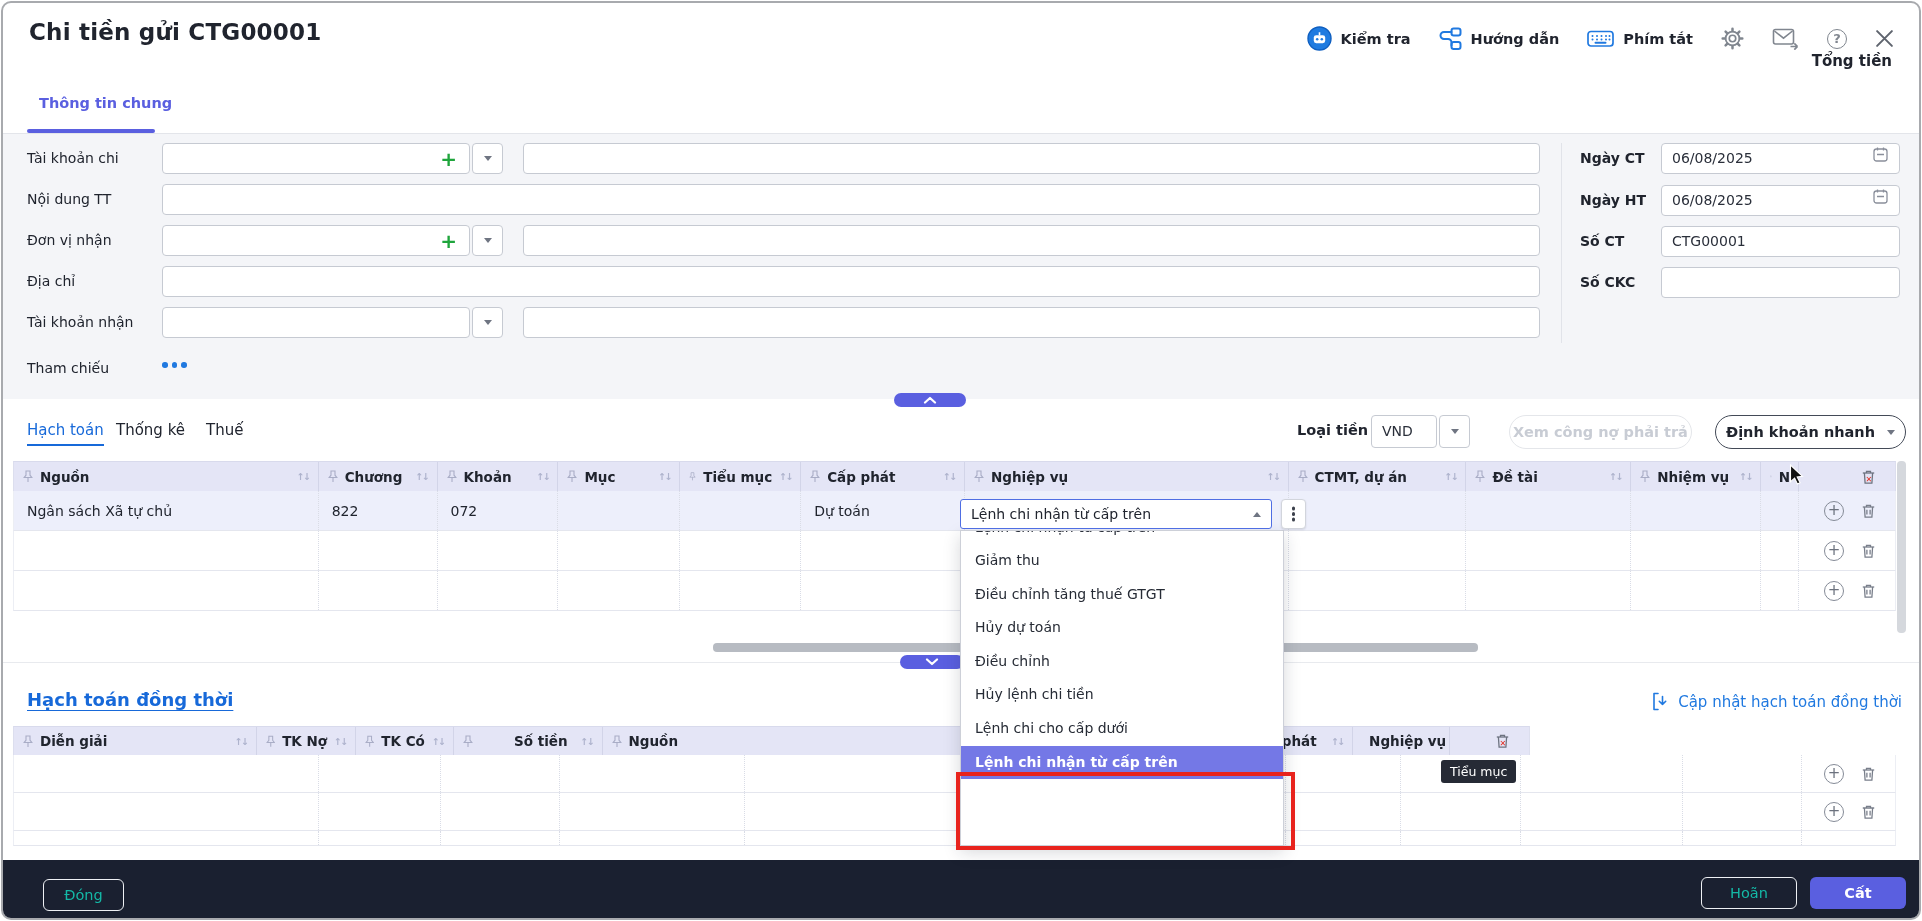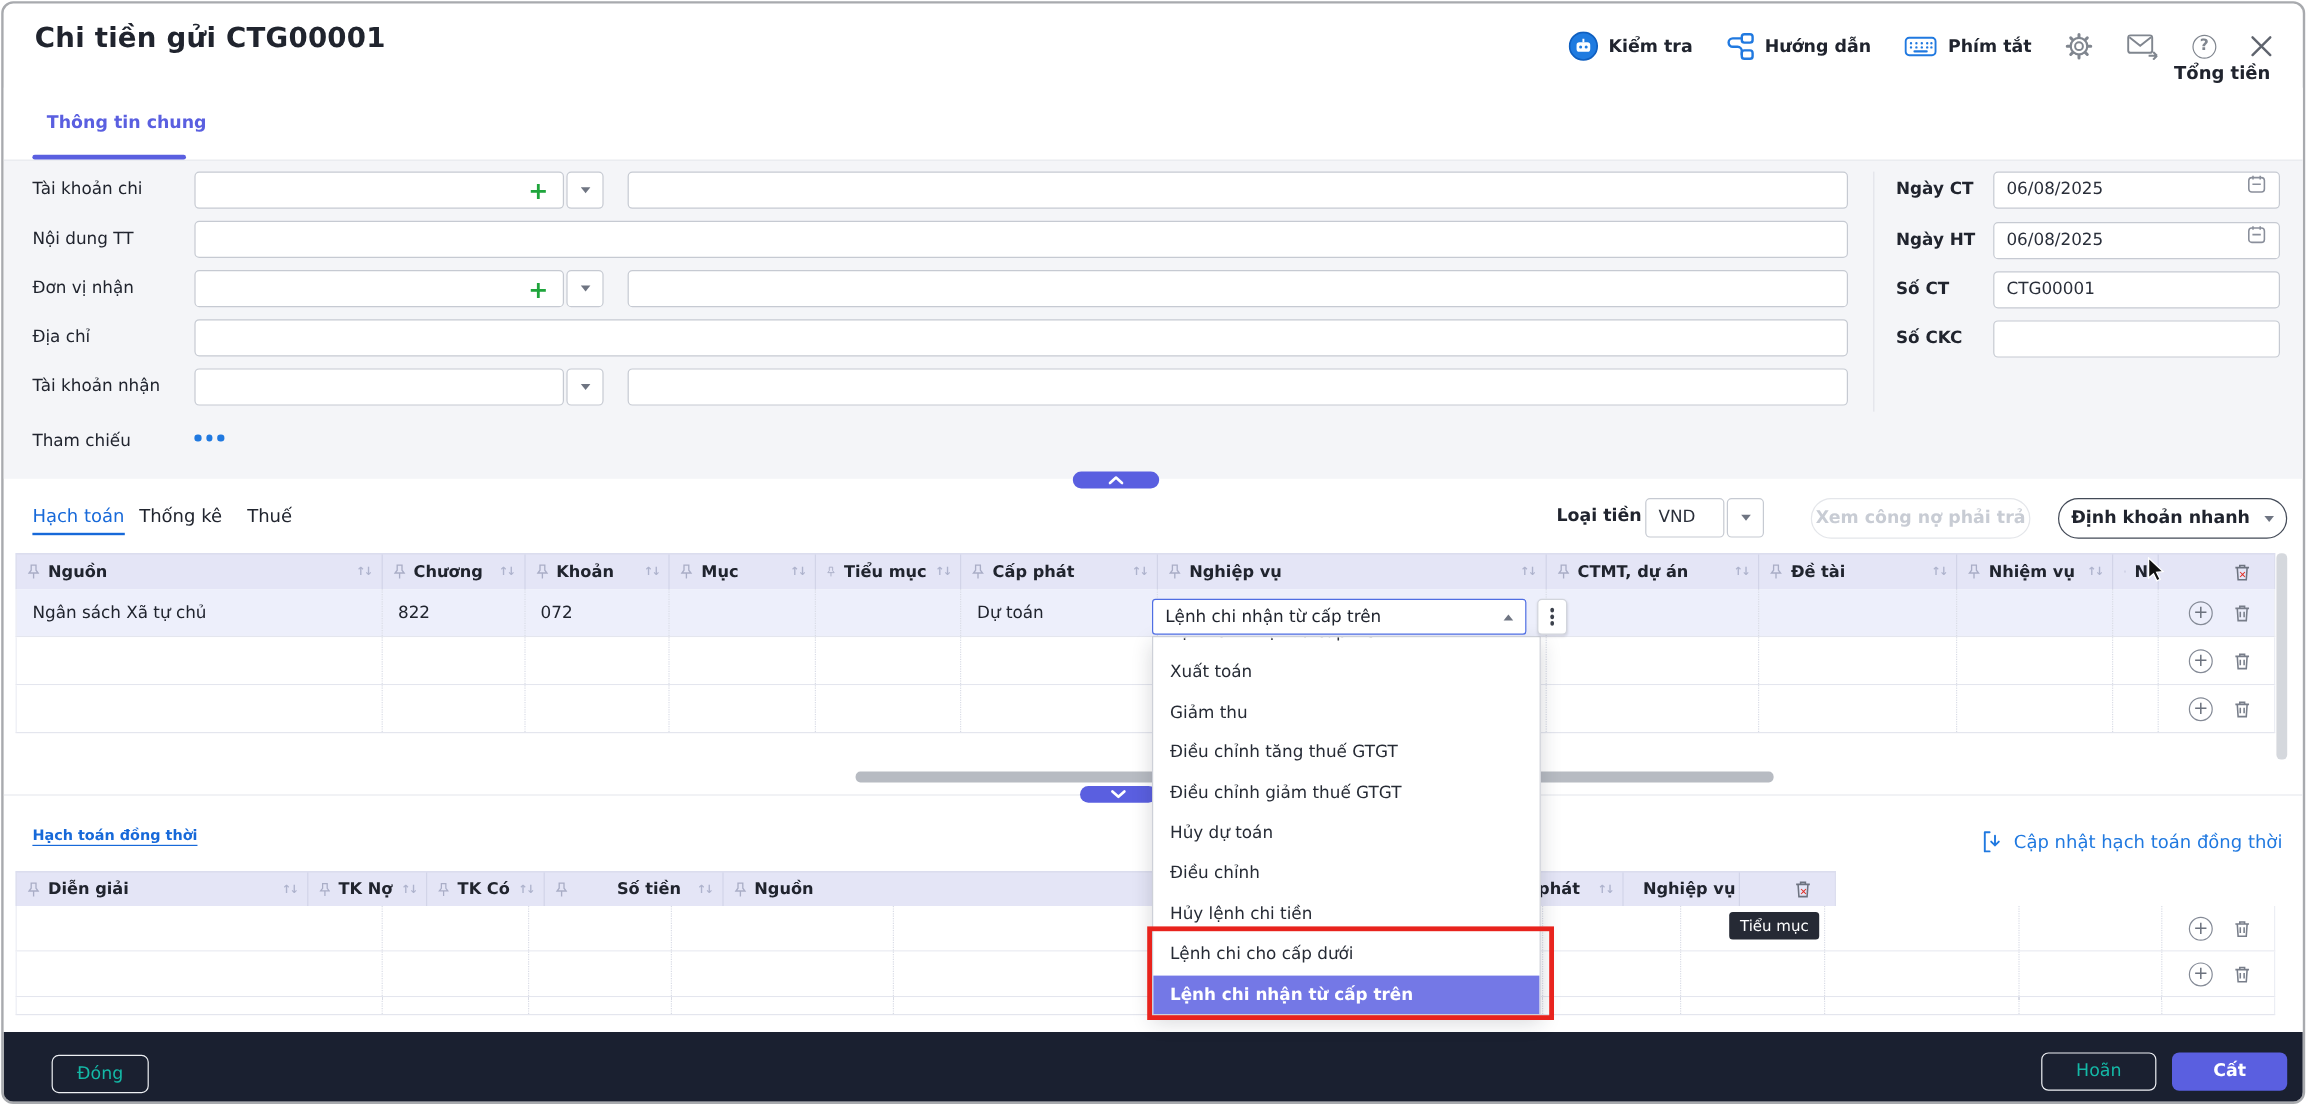--- a/index.html
+++ b/index.html
@@ -50,21 +50,21 @@
   .ghead{background:var(--header-bg);display:flex;border-top:1px solid #d8daec;border-left:1px solid #dcdeee;border-right:1px solid #dcdeee;}
   .hcell{display:flex;align-items:center;gap:7px;padding:0 8px 0 9px;border-right:1px solid #d2d4e8;font-size:13.5px;font-weight:bold;overflow:hidden;white-space:nowrap;cursor:pointer;}
   .sort{font-size:9.5px;color:#aeb3cd;letter-spacing:-1.5px;margin-left:auto;flex:none;}
   .grow{display:flex;background:#fff;border-bottom:1px solid #e4e6ee;border-left:1px solid #eceef4;border-right:1px solid #eceef4;}
   .gcell{border-right:1px dotted #d9dce6;padding:0 13px;font-size:14px;overflow:hidden;white-space:nowrap;display:flex;align-items:center;}
   .actcell{display:flex;align-items:center;justify-content:flex-end;gap:17px;padding-right:19px;border-right:none;}
   .plus-circle{width:20px;height:20px;border:1.4px solid #858b97;border-radius:50%;color:#6c727e;font-size:15px;line-height:17px;text-align:center;cursor:pointer;flex:none;}
   .trash-del-hdr{position:relative;display:flex;cursor:pointer;}
   .trash-del-hdr .redx{position:absolute;left:4.5px;top:6px;font-size:8px;font-weight:bold;color:#e02b20;}
   
-  .s2title{left:24px;top:686px;font-size:12px;font-weight:bold;color:var(--link);text-decoration:underline;text-underline-offset:4px;cursor:pointer;}
+  .s2title{left:24px;top:686px;font-size:18px;font-weight:bold;color:var(--link);text-decoration:underline;text-underline-offset:4px;cursor:pointer;}
   .s2update{top:689px;right:17px;display:flex;align-items:center;gap:9px;color:var(--link2);font-size:15px;cursor:pointer;}
   
   .tooltip{left:1438px;top:757px;background:#262a35;color:#fff;font-size:12.5px;padding:4px 9px;border-radius:3px;z-index:30;}
   
   .editor{left:957px;top:496px;width:312px;height:30px;background:#fff;border:1.5px solid #4f6ee3;border-radius:3px;display:flex;align-items:center;padding:0 10px;font-size:14px;z-index:41;}
   .dots3{left:1278px;top:496px;width:25px;height:30px;background:#fff;border:1px solid #d2d5dc;border-radius:4px;box-shadow:0 1px 2px rgba(30,34,48,.12);display:flex;align-items:center;justify-content:center;z-index:41;cursor:pointer;}
   .vdots{width:3.2px;height:3.2px;border-radius:50%;background:#3c414c;box-shadow:0 -5.5px 0 #3c414c,0 5.5px 0 #3c414c;}
   .ddlist{left:957px;top:527px;width:324px;height:316px;background:#fff;border:1px solid #cdd0d8;box-shadow:0 6px 16px rgba(30,34,48,.18);z-index:40;overflow:hidden;}
   .dd-sliver{height:13px;overflow:hidden;padding-left:14px;font-size:14px;color:#2a2f3a;}
   .dd-sliver span{display:block;transform:translateY(-12px);}
@@ -565,24 +565,22 @@
     <span style="margin-left:auto" class="tri-up"></span>
   </div>
   <div class="abs dots3">
       <span class="vdots"></span>
     </div>
 
   <div class="abs ddlist">
     <div class="dd-sliver">
         <span>Lệnh chi nhận từ cấp trên</span>
       </div>
-    <div class="dd-item">Xuất toán</div>
     <div class="dd-item">Giảm thu</div>
     <div class="dd-item">Điều chỉnh tăng thuế GTGT</div>
-    <div class="dd-item">Điều chỉnh giảm thuế GTGT</div>
     <div class="dd-item">Hủy dự toán</div>
     <div class="dd-item">Điều chỉnh</div>
     <div class="dd-item">Hủy lệnh chi tiền</div>
     <div class="dd-item">Lệnh chi cho cấp dưới</div>
     <div class="dd-item sel">Lệnh chi nhận từ cấp trên</div>
   </div>
   <div class="abs redrect"></div>
 
   <svg class="abs" style="left:1786px;top:461px;z-index:60" width="16" height="22" viewBox="0 0 16 22">
       <path d="M1.5 1l12 11.3-5.3.7 2.9 5.7-2.7 1.3-2.8-5.8-4.1 3.5z" fill="#111" stroke="#fff" stroke-width="1.1"></path>

